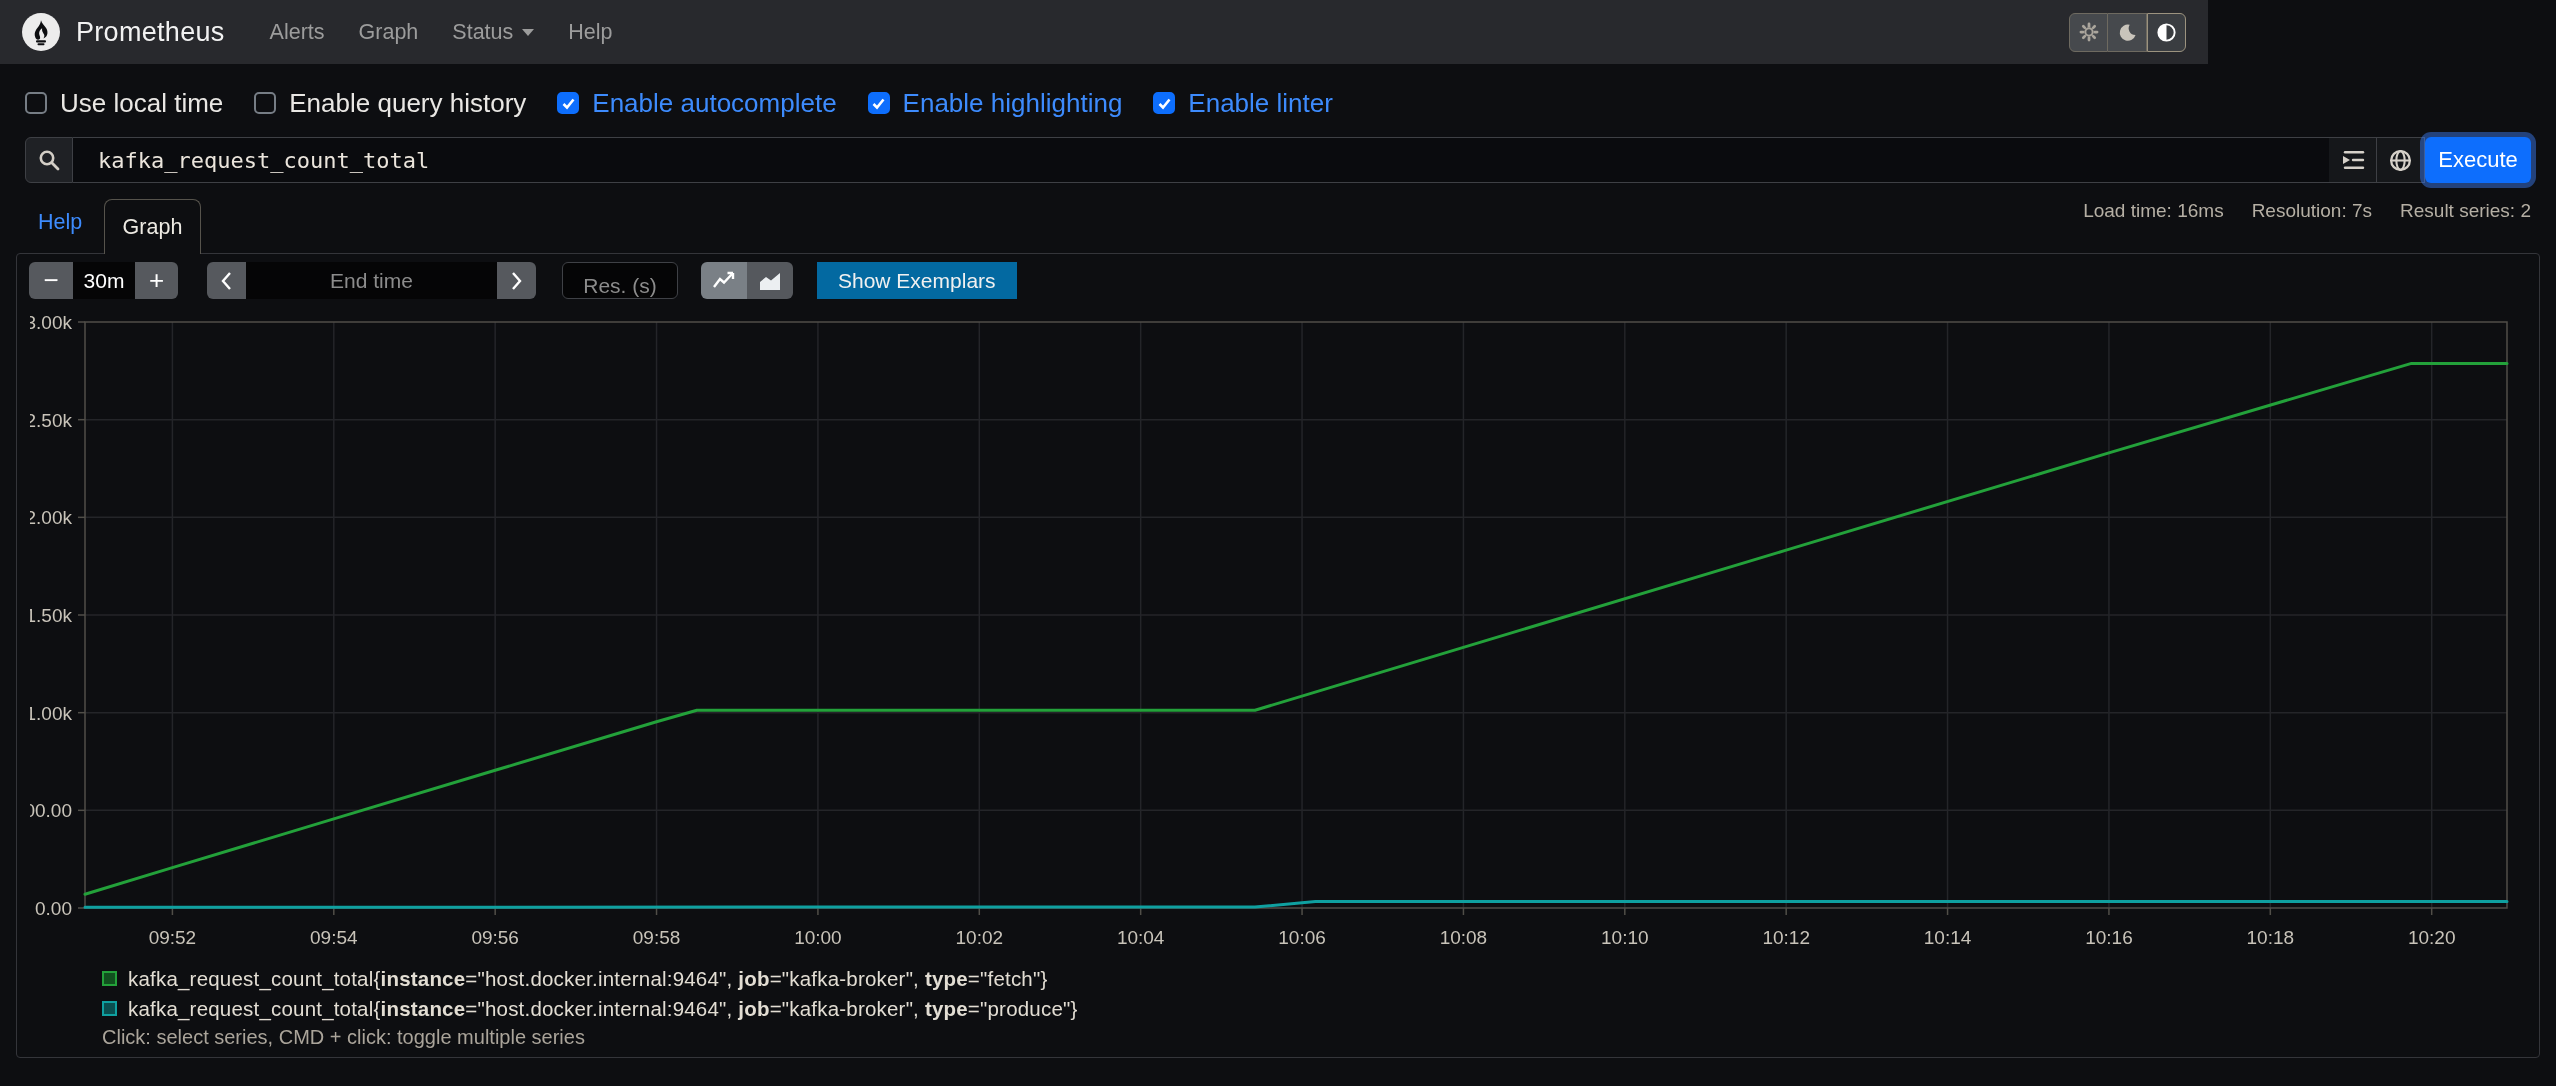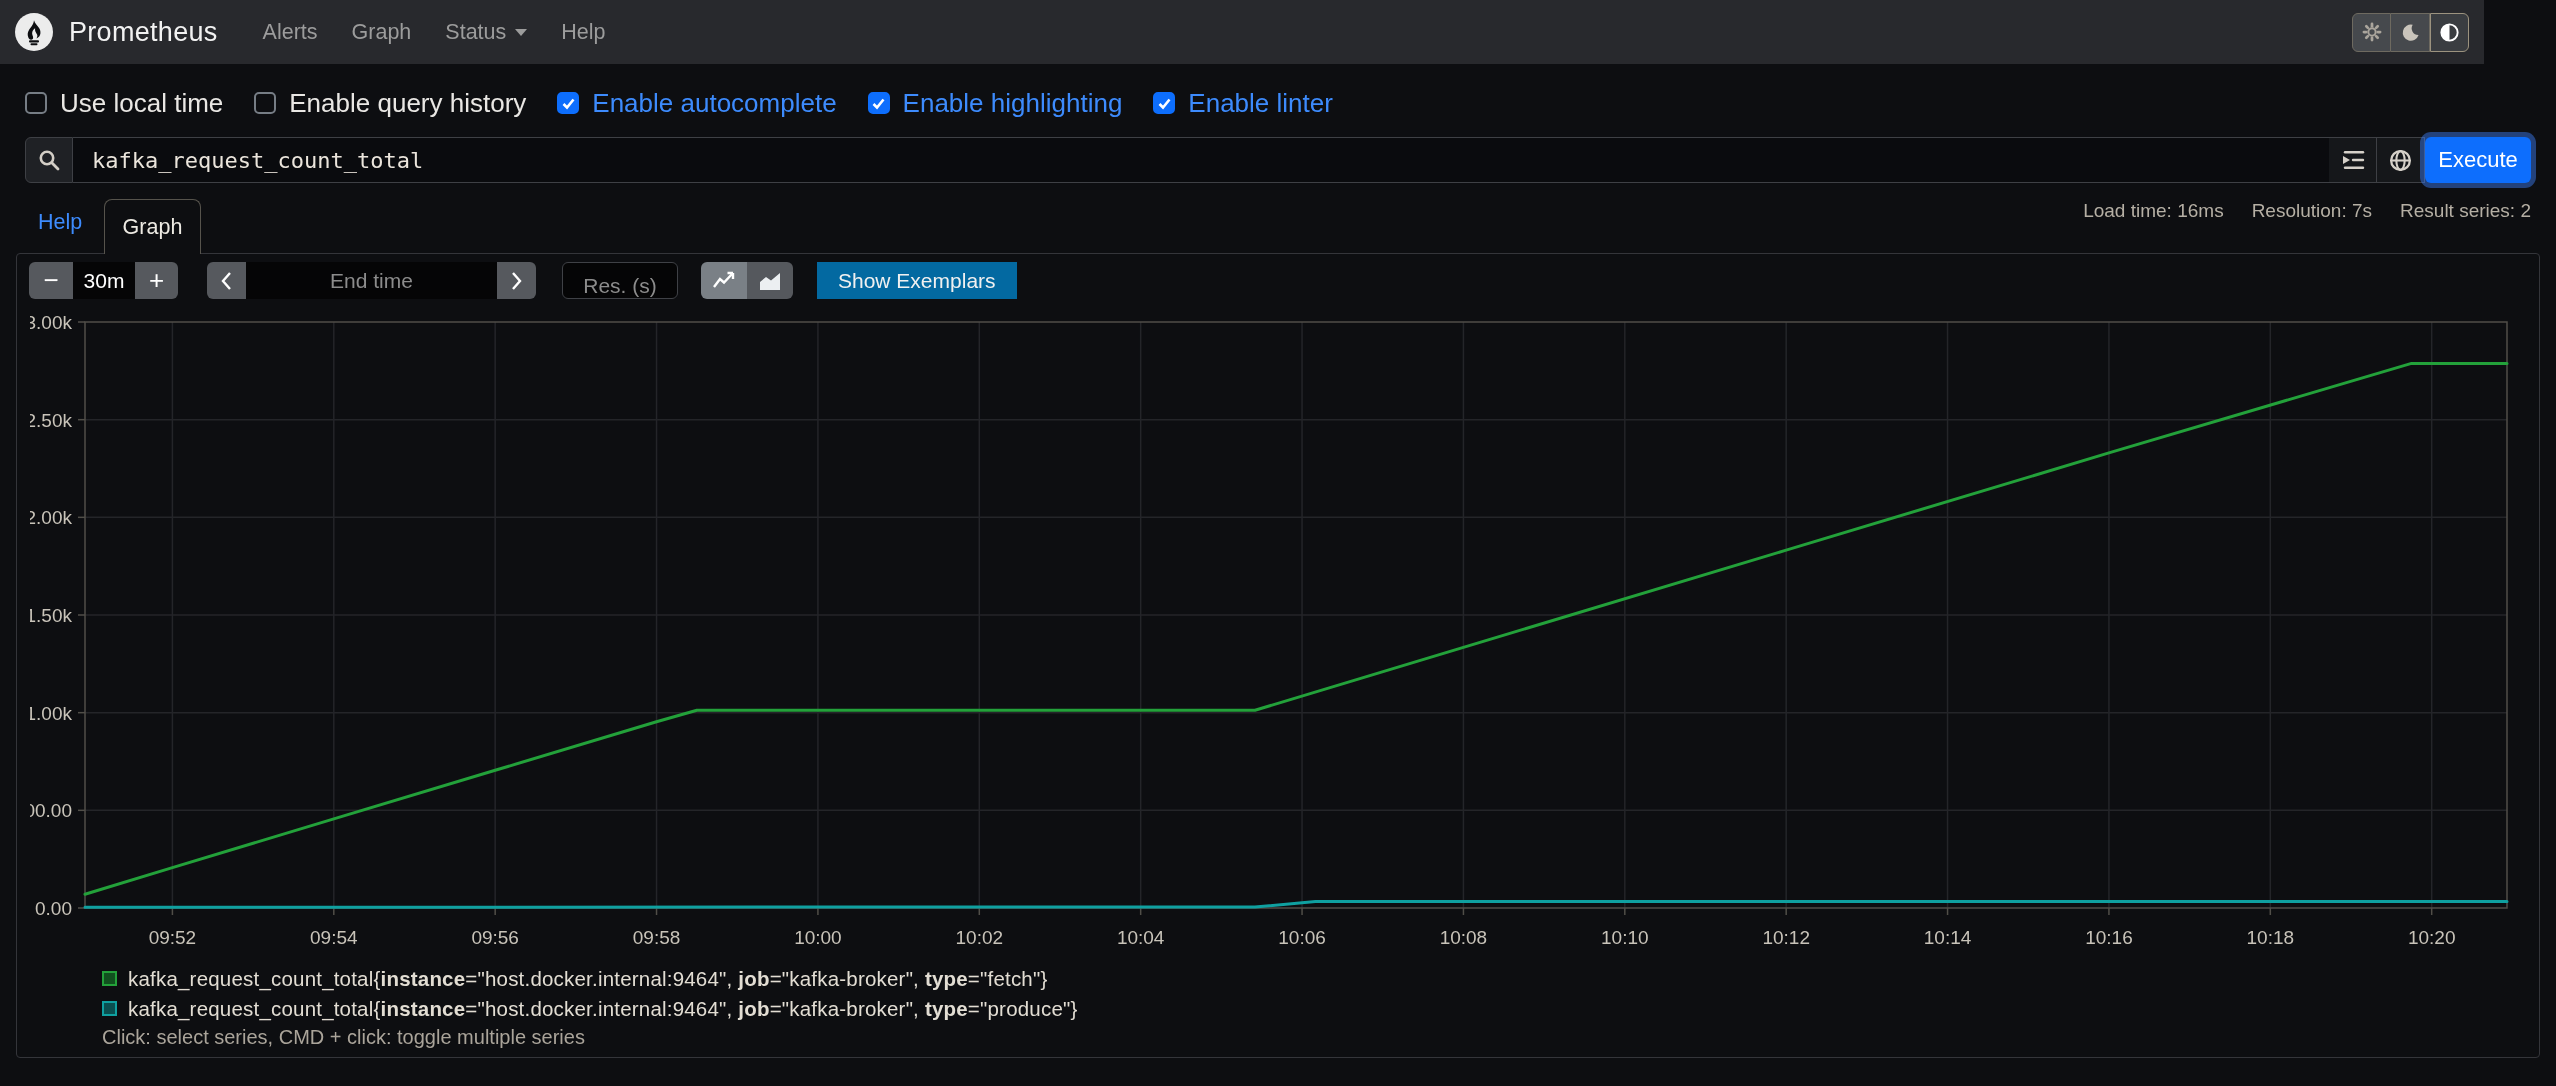--- a/index.html
+++ b/index.html
@@ -1,20 +1,20 @@
 <!DOCTYPE html>
 <html><head>
 <meta charset="utf-8">
 <title>Prometheus</title>
 <style>
   * { margin:0; padding:0; box-sizing:border-box; }
   html,body { width:2556px; height:1086px; background:#0d0e11; font-family:"Liberation Sans",sans-serif; overflow:hidden; position:relative; }
 
   
-  .navbar { position:absolute; top:0; left:0; width:2484px; height:64px; background:#28292d; display:flex; align-items:center; padding:0 15px; }
+  .navbar { position:absolute; top:0; left:0; width:2208px; height:64px; background:#28292d; display:flex; align-items:center; padding:0 22px; }
   .logo { width:38px; height:38px; border-radius:50%; background:#ececec; display:flex; align-items:center; justify-content:center; flex:none; }
   .brand { font-size:27px; color:#f2f2f2; margin-left:16px; font-weight:500; letter-spacing:.3px; }
   .nav-links { display:flex; margin-left:28px; align-items:center; }
   .nav-link { color:#9c9c9c; font-size:21.5px; padding:0 17px; cursor:pointer; display:flex; align-items:center; }
   .caret { display:inline-block; margin-left:9px; border-left:6px solid transparent; border-right:6px solid transparent; border-top:7px solid #9c9c9c; }
   .theme-group { margin-left:auto; display:flex; }
   .theme-btn { width:39px; height:39px; background:#46494d; border:1px solid #6e6a60; border-left-width:0; display:flex; align-items:center; justify-content:center; color:#aaa59c; }
   .theme-btn:first-child { border-left-width:1px; border-radius:6px 0 0 6px; }
   .theme-btn:last-child { border-radius:0 6px 6px 0; }
   .theme-btn.active { background:#3a3d41; border:1px solid #9c937f; color:#ffffff; }
@@ -24,21 +24,21 @@
   .opt { display:flex; align-items:center; gap:13px; font-size:26px; color:#e9e7e4; cursor:pointer; }
   .opt .box { width:22px; height:22px; border-radius:5px; border:2px solid #767d85; background:transparent; display:flex; align-items:center; justify-content:center; flex:none; }
   .opt .box svg { display:none; }
   .opt.checked .box { background:#0d6efd; border-color:#0d6efd; }
   .opt.checked .box svg { display:block; }
   .opt.checked .lbl { color:#3d8bfd; }
 
   
   .query-row { position:absolute; top:137px; left:25px; width:2506px; height:46px; display:flex; }
   .search-seg { width:48px; height:46px; background:#1f2125; border:1px solid #3e4045; border-radius:6px 0 0 6px; display:flex; align-items:center; justify-content:center; color:#d3cec6; flex:none; }
-  .query-input { flex:1; background:#0a0b0e; border-top:1px solid #3e4045; border-bottom:1px solid #3e4045; display:flex; align-items:center; padding-left:19px; font-family:"DejaVu Sans Mono",monospace; font-size:22px; color:#ebe5dc; }
+  .query-input { flex:1; background:#0a0b0e; border-top:1px solid #3e4045; border-bottom:1px solid #3e4045; display:flex; align-items:center; padding-left:25px; font-family:"DejaVu Sans Mono",monospace; font-size:22px; color:#ebe5dc; }
   .iconbtn { width:48px; background:#15171a; border:1px solid #3e4045; border-left:none; color:#d6d1c9; display:flex; align-items:center; justify-content:center; flex:none; cursor:pointer; }
   .execute { width:106px; height:46px; background:#0d6efd; color:#ffffff; font-size:22px; border-radius:6px; box-shadow:0 0 0 5px rgba(62,130,255,.45); display:flex; align-items:center; justify-content:center; flex:none; cursor:pointer; position:relative; z-index:2; }
 
   
   .tab-table { position:absolute; top:210px; left:38px; color:#3d8bfd; font-size:21.5px; cursor:pointer; }
   .tab-graph { position:absolute; top:199px; left:104px; width:97px; height:55px; border:1px solid #56534c; border-bottom:none; border-radius:8px 8px 0 0; background:#0d0e11; color:#edeae3; font-size:21.5px; display:flex; align-items:center; justify-content:center; z-index:3; cursor:pointer; }
   .stats { position:absolute; top:200px; right:25px; display:flex; gap:28px; font-size:19px; color:#b5afa4; }
 
   
   .panel { position:absolute; top:253px; left:16px; width:2524px; height:805px; border:1px solid #34353a; border-radius:4px; z-index:1; }

